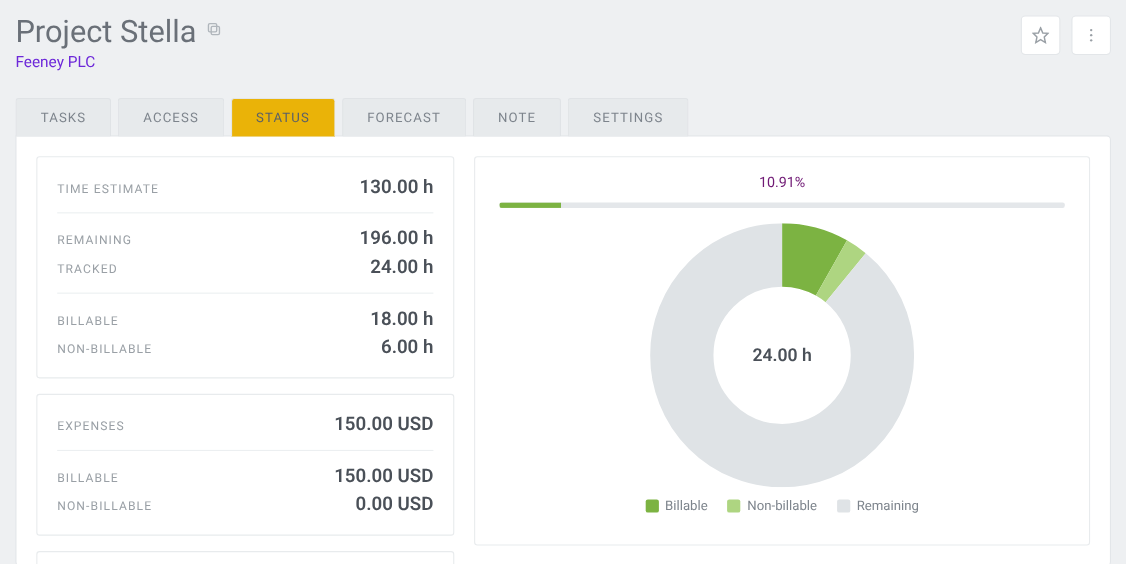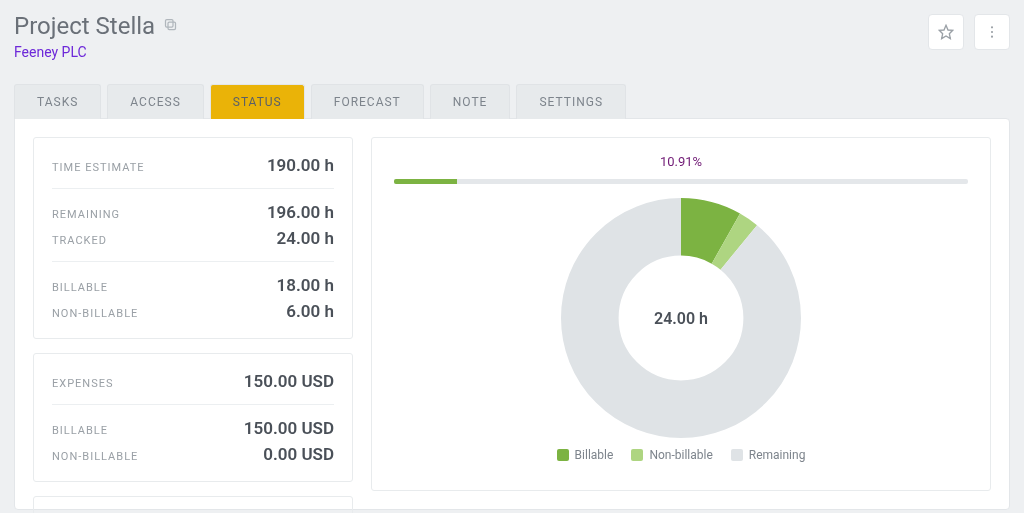--- a/index.html
+++ b/index.html
@@ -16,21 +16,21 @@
     padding: 12px 14px 0 14px;
   }
   .header {
     display: flex;
     justify-content: space-between;
     align-items: flex-start;
   }
   .title-block { display:flex; flex-direction:column; gap:4px; }
   .title-row { display:flex; align-items:center; gap:8px; }
   .title {
-    font-size: 24px;
+    font-size: 28px;
     font-weight: 400;
     color: #6a7078;
   }
   .subtitle {
     font-size: 14px;
     color: #6d28d9;
   }
   .header-actions { display:flex; gap:10px; margin-top:2px; }
   .icon-btn {
     width: 36px; height: 36px;
@@ -68,21 +68,21 @@
     display:flex;
     gap:18px;
     background:#ffffff;
     border:1px solid #e3e6e9;
     border-radius:0 4px 4px 4px;
     padding:18px;
     margin-top:-1px;
     height: 392px;
   }
   .left-col {
-    width: 320px;
+    width: 380px;
     display:flex;
     flex-direction:column;
     gap:14px;
   }
   .card {
     border:1px solid #e8ebed;
     border-radius:3px;
     padding:14px 18px;
   }
   .row {
@@ -200,21 +200,21 @@
     <div class="tab">FORECAST</div>
     <div class="tab">NOTE</div>
     <div class="tab">SETTINGS</div>
   </div>
 
   <div class="content">
     <div class="left-col">
       <div class="card">
         <div class="row">
           <span class="label">TIME ESTIMATE</span>
-          <span class="value">190.00 h</span>
+          <span class="value">130.00 h</span>
         </div>
         <div class="divider"></div>
         <div class="row">
           <span class="label">REMAINING</span>
           <span class="value">196.00 h</span>
         </div>
         <div class="row">
           <span class="label">TRACKED</span>
           <span class="value">24.00 h</span>
         </div>

